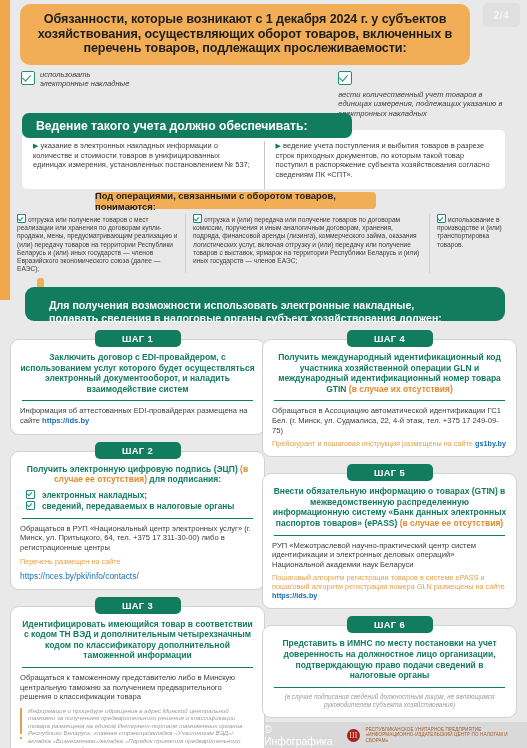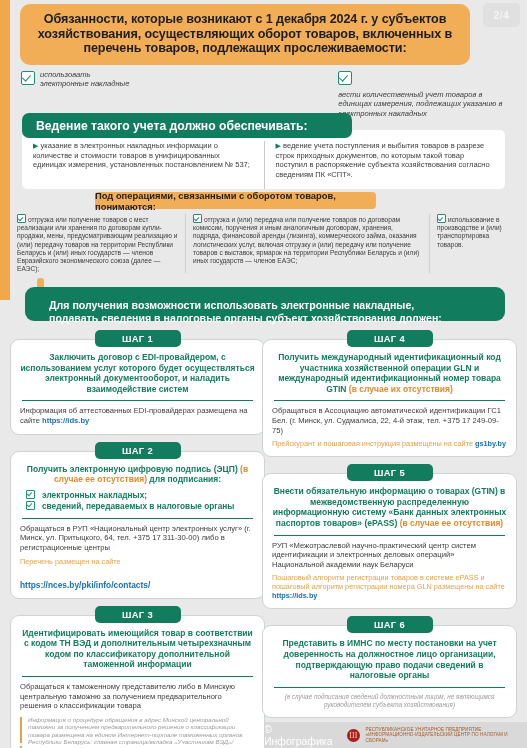--- a/index.html
+++ b/index.html
@@ -109,21 +109,21 @@
   .step-title{
     margin:0;text-align:center;font-size:8.5px;line-height:10.6px;
     font-weight:bold;color:#127c5f;
   }
   .step-title .hl{color:#e08a2e;}
   .rule{height:1px;background:#127c5f;margin:6px 2px 5px 2px;}
   .step-note{margin:0;font-size:7.6px;line-height:9.6px;color:#3c3c3c;}
   .step-sub{margin:4px 0 0 0;font-size:7.3px;line-height:9px;color:#e0a24e;}
   .step-sub .url{color:#1b6fb5;font-weight:bold;}
   .step-note .url{color:#1b6fb5;font-weight:bold;}
-  .url-blue{color:#1b6fb5;font-weight:bold;font-size:8.4px;display:block;margin-top:15px;}
+  .url-blue{color:#1b6fb5;font-weight:normal;font-size:8.4px;display:block;margin-top:6px;}
   .cb-list{margin:5px 0 0 0;padding:0;list-style:none;}
   .cb-list li{
     font-size:8.3px;line-height:11px;font-weight:bold;color:#127c5f;
     display:flex;gap:5px;align-items:flex-start;padding-left:6px;
   }
   .italic-note{
     margin:5px 0 0 0;font-size:6.2px;line-height:7.6px;color:#9b9b9b;
     font-style:italic;padding-left:8px;position:relative;
   }
   .italic-note::before{

